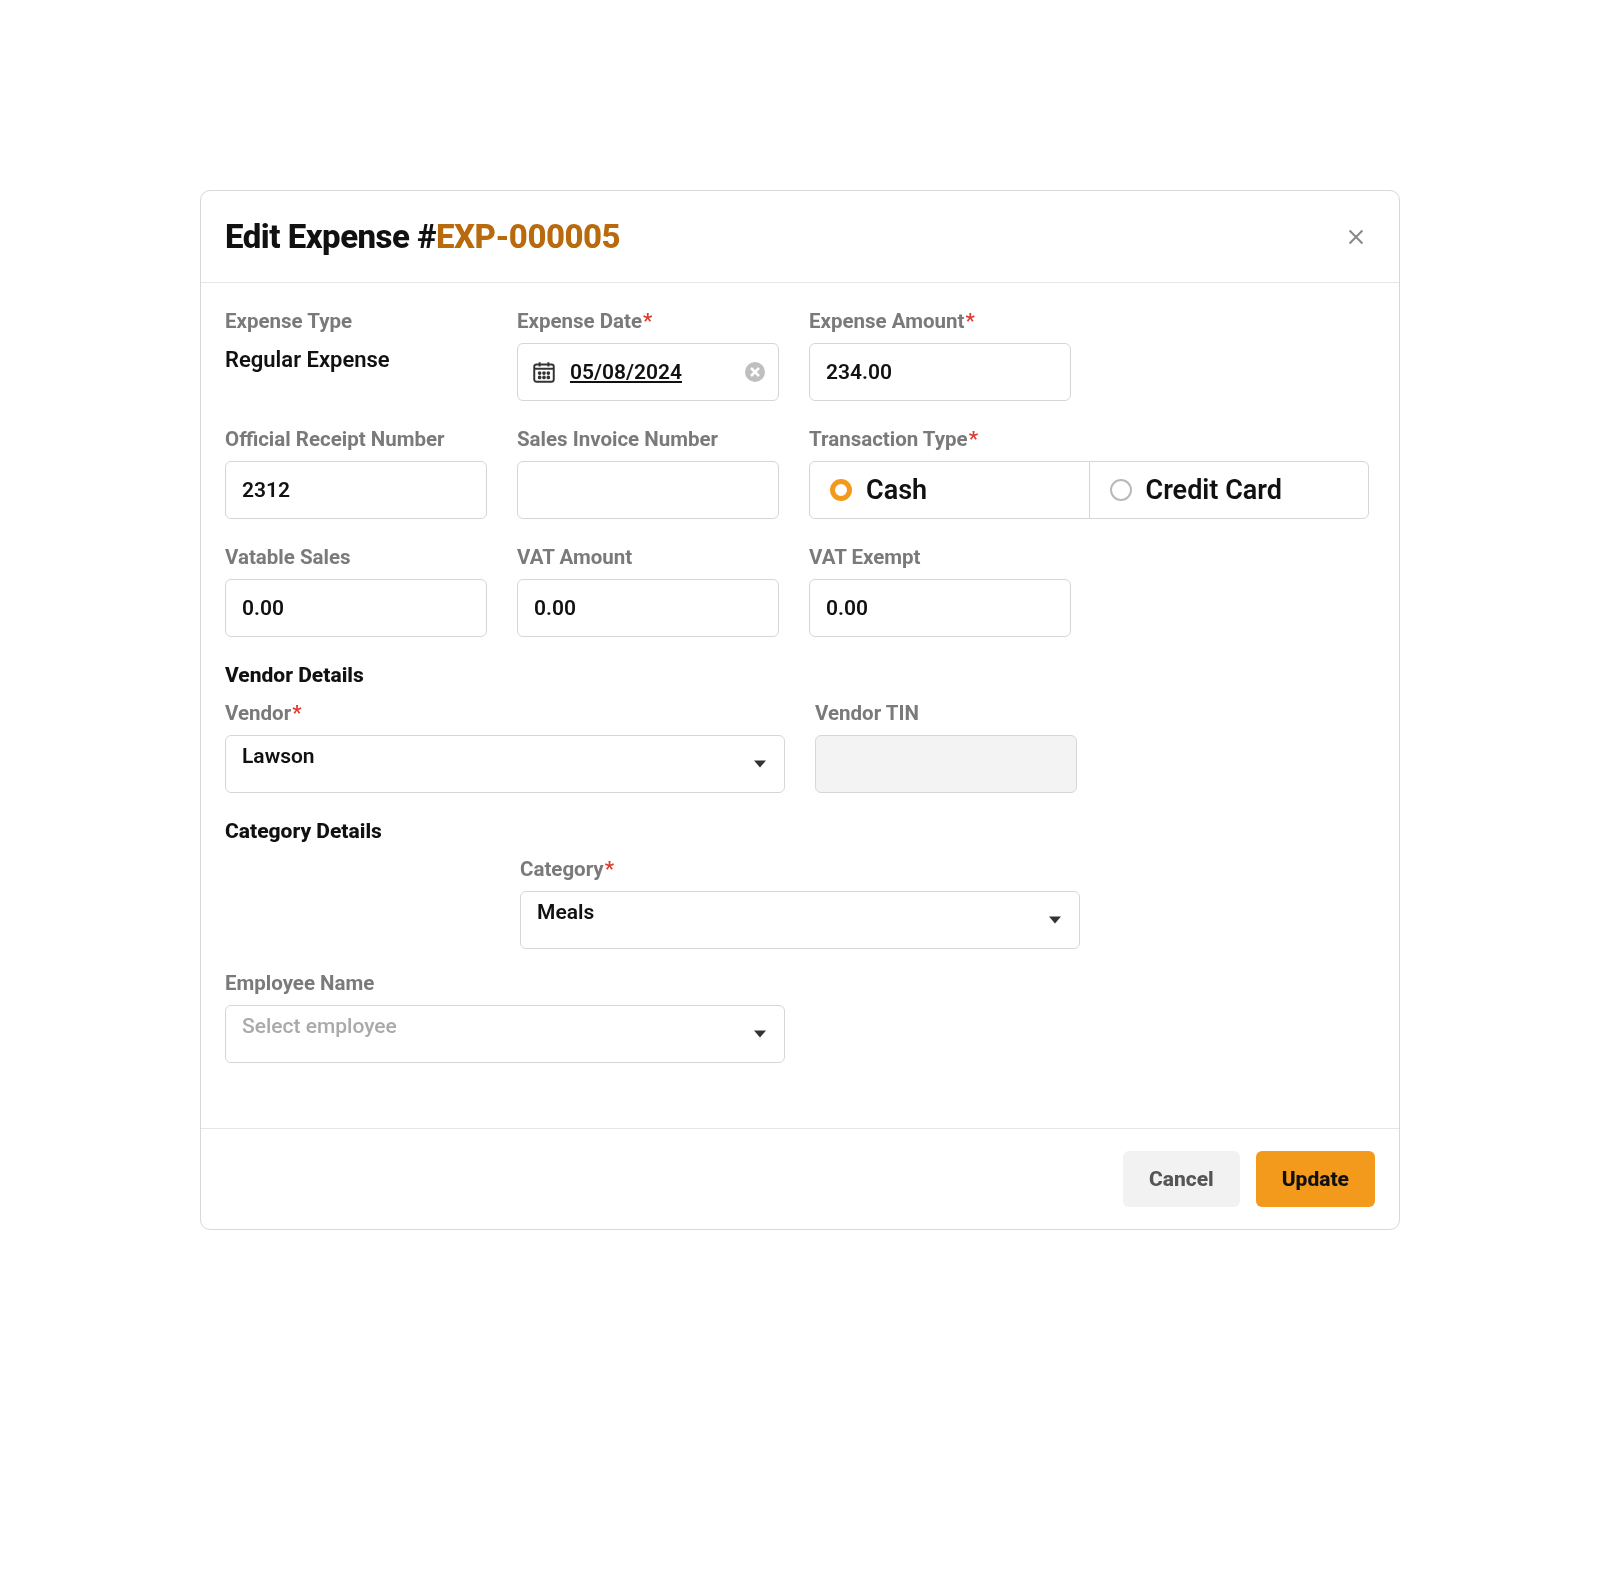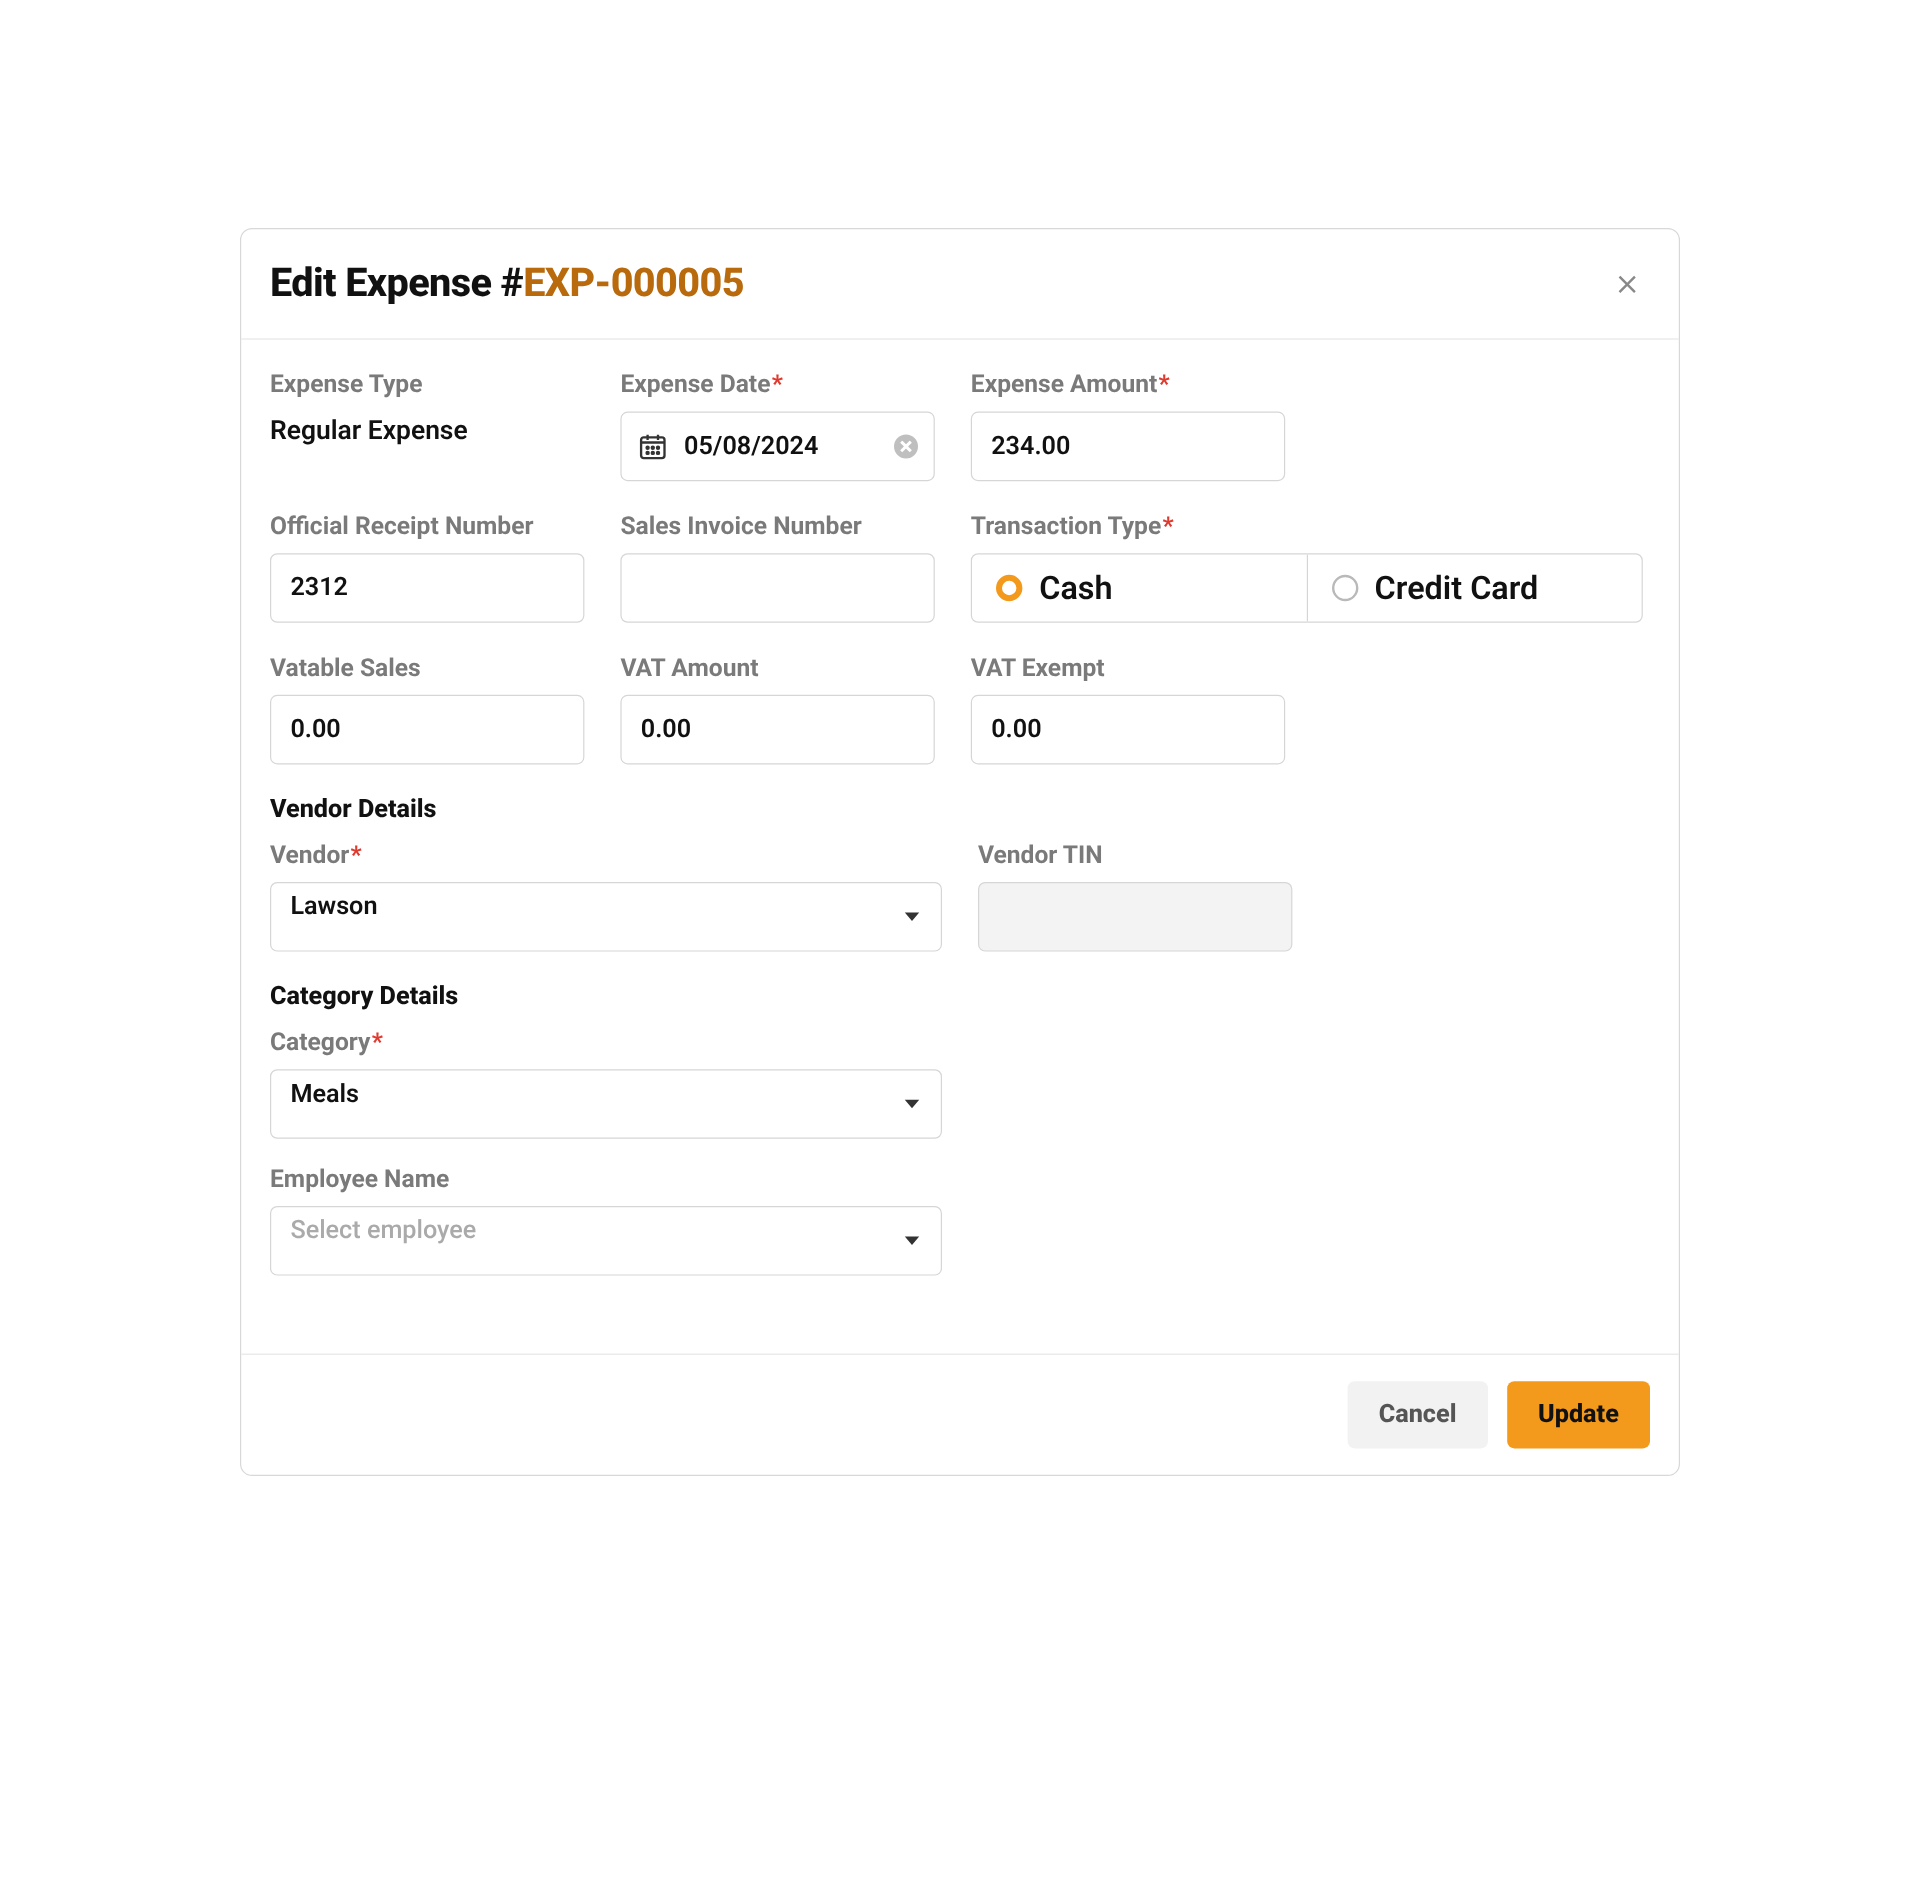--- a/index.html
+++ b/index.html
@@ -55,20 +55,21 @@
   .modal-body {
     padding: 26px 24px 36px 24px;
   }
   .form-row {
     display: flex;
     gap: 30px;
     margin-bottom: 26px;
   }
   .form-row.tight {
     margin-bottom: 22px;
+    justify-content: center;
   }
   .form-group {
     display: flex;
     flex-direction: column;
   }
   .w-260 { width: 262px; }
   .w-560 { width: 560px; }
   .form-label {
     font-size: 20.5px;
     font-weight: 700;
@@ -133,20 +134,21 @@
   .date-wrap .clear-icon svg {
     width: 10px;
     height: 10px;
     stroke: #fff;
     stroke-width: 2.5;
     fill: none;
   }
   .input.date-input {
     padding-left: 52px;
     padding-right: 44px;
+    text-decoration: underline;
   }
   .radio-row {
     display: flex;
     width: 560px;
     height: 58px;
     border: 1.5px solid #d6d6d6;
     border-radius: 6px;
     overflow: hidden;
   }
   .radio-opt {

